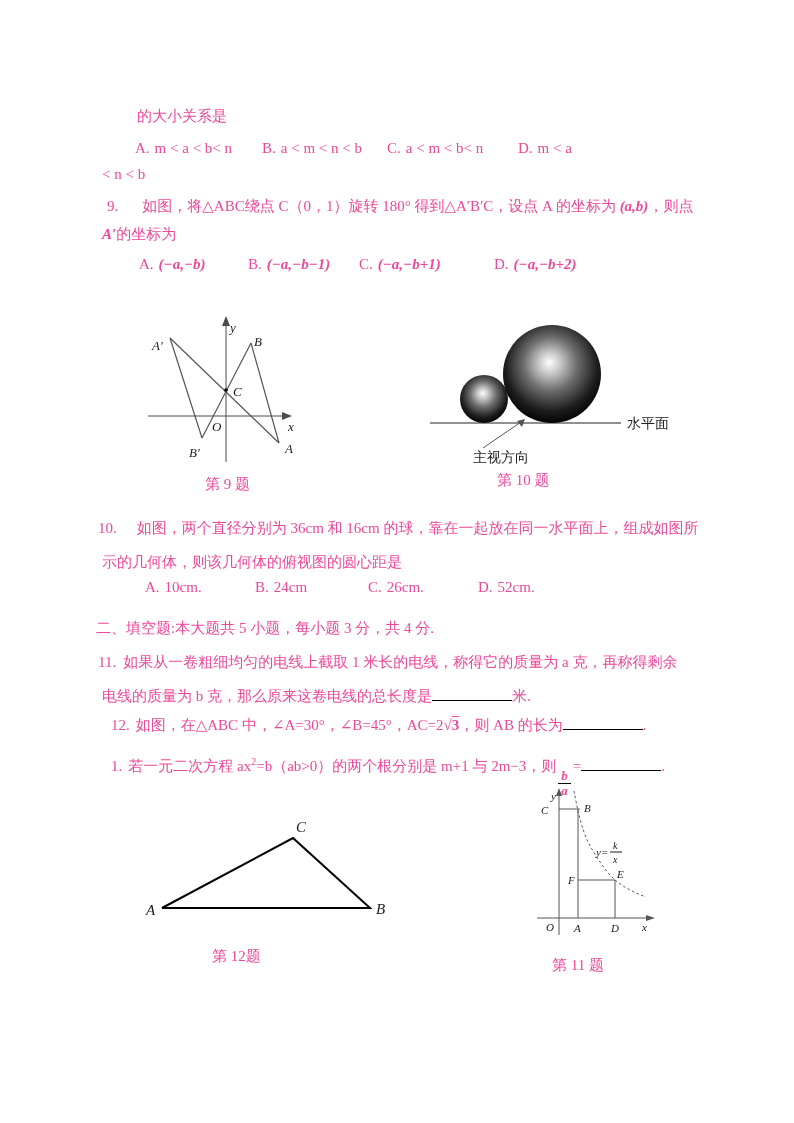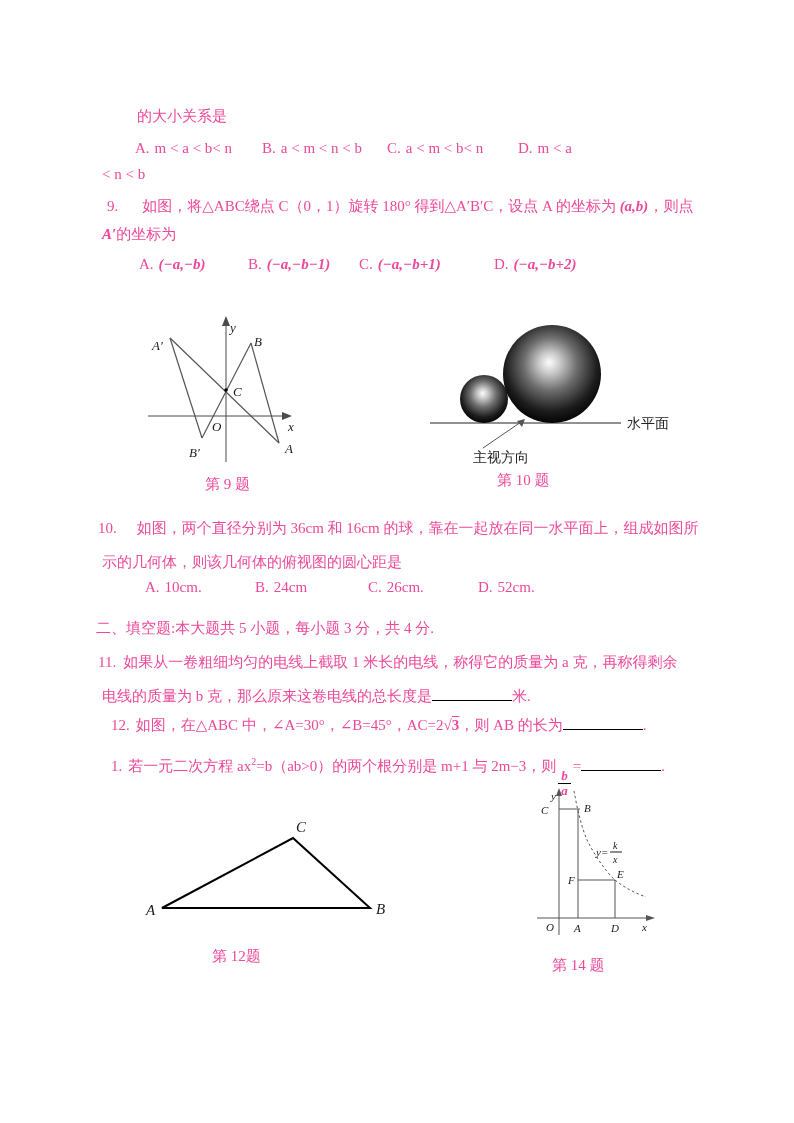--- a/index.html
+++ b/index.html
@@ -132,15 +132,15 @@
     <text class="svgs" x="54" y="27">B</text>
     <text class="svgs" x="38" y="99">F</text>
     <text class="svgs" x="87" y="93">E</text>
     <text class="svgs" x="44" y="147">A</text>
     <text class="svgs" x="81" y="147">D</text>
     <text class="svgs" x="66" y="71">y=</text>
     <line x1="80" y1="67" x2="92" y2="67" stroke="#1a1a1a" stroke-width="1"></line>
     <text class="svgs" style="font-size:10px" x="83" y="64">k</text>
     <text class="svgs" style="font-size:10px" x="83" y="78">x</text>
   </svg>
-  <div class="abs cap" style="left:552px;top:955px">第 14 题</div>
+  <div class="abs cap" style="left:552px;top:955px">第 11 题</div>
 
 </div>
 
 </body></html>

